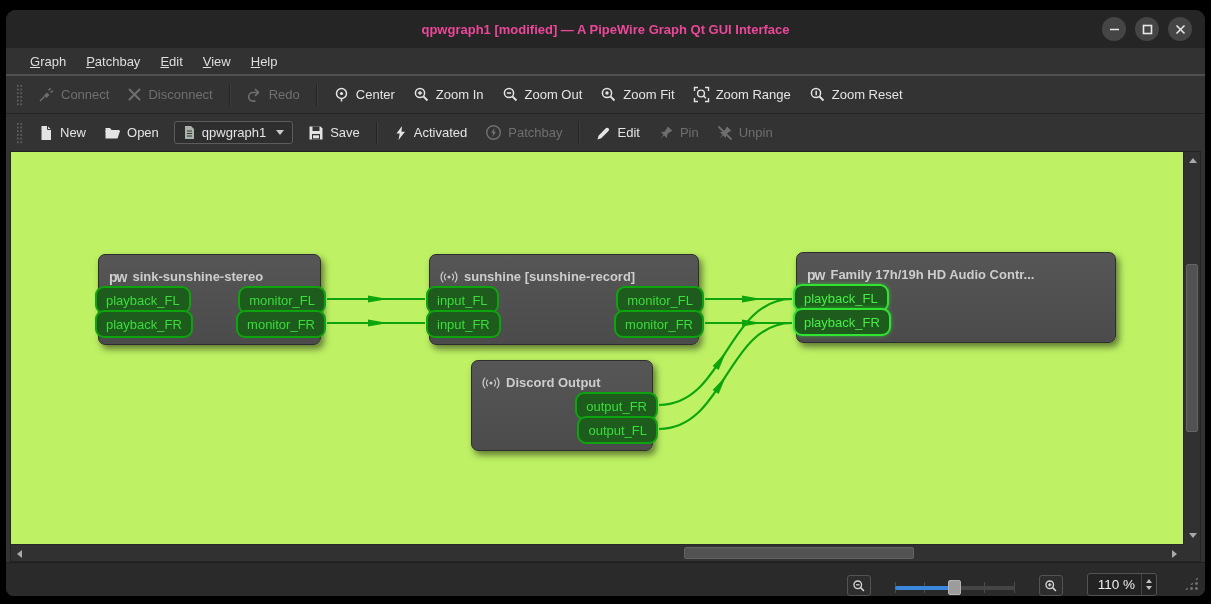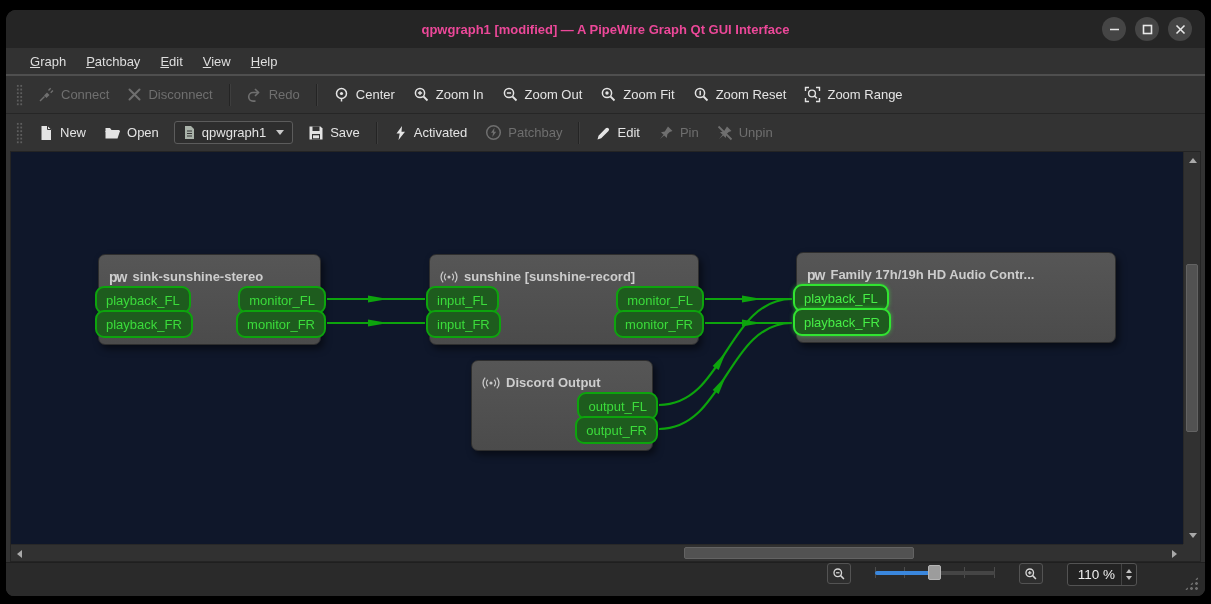--- a/index.html
+++ b/index.html
@@ -40,21 +40,21 @@
     box-shadow:1px 0 0 #3e3e3e; }
   .combo { display:flex; align-items:center; gap:6px; background:#2e2e2e;
     border:1px solid #5c5c5c; border-radius:3px; padding:3px 8px; margin:0 6px;
     color:#e4e4e4; }
   .combo-arrow { width:0; height:0; border-left:4px solid transparent;
     border-right:4px solid transparent; border-top:5px solid #c9c9c9; margin-left:4px; }
 
   
   .central { flex:1 1 auto; position:relative; padding:0 4px; background:#333; }
   .canvas-frame { position:relative; width:100%; height:100%;
-    border:1px solid #242424; background:#0f172a; overflow:hidden; }
+    border:1px solid #242424; background:#bef264; overflow:hidden; }
 
   .node { position:absolute; background:linear-gradient(#565656,#4b4b4b);
     border:1px solid #2e2e2e; border-radius:7px;
     box-shadow:3px 4px 7px rgba(0,0,0,.5); padding-bottom:7px; }
   .node-title { height:34px; padding:9px 10px 0 10px; display:flex; align-items:center;
     gap:6px; color:#cdcdcd; font-weight:bold; font-size:13px; white-space:nowrap;
     overflow:hidden; }
   .pw-glyph { font-weight:bold; font-size:14px; letter-spacing:-1px; color:#cdcdcd; }
   .port-row { display:flex; justify-content:space-between; height:22px;
     margin-bottom:2px; align-items:center; }
@@ -83,22 +83,22 @@
   .tri-left { width:0; height:0; border-top:4px solid transparent; border-bottom:4px solid transparent; border-right:5px solid #a9a9a9; }
   .tri-right { width:0; height:0; border-top:4px solid transparent; border-bottom:4px solid transparent; border-left:5px solid #a9a9a9; }
   .vthumb { position:absolute; left:2px; right:2px; top:112px; height:168px;
     background:#525252; border:1px solid #636363; border-radius:2px; }
   .hthumb { position:absolute; top:2px; bottom:2px; left:673px; width:230px;
     background:#525252; border:1px solid #636363; border-radius:2px; }
   .sb-corner { position:absolute; right:0; bottom:0; width:17px; height:17px; background:#313131; }
 
   
   .statusbar { flex:0 0 34px; background:#2a2a2a; border-top:1px solid #1f1f1f;
-    display:flex; align-items:flex-start; justify-content:flex-end; gap:24px;
-    padding-right:68px; position:relative; }
+    display:flex; align-items:flex-end; justify-content:flex-end; gap:24px;
+    padding-right:48px; position:relative; }
   .zbtn { width:24px; height:21px; border:1px solid #535353; border-radius:3px;
     background:#2e2e2e; display:flex; align-items:center; justify-content:center; }
   .slider { position:relative; width:120px; height:18px; }
   .groove { position:absolute; left:0; right:0; top:8px; height:4px;
     background:#454545; border-radius:2px; }
   .groove-fill { position:absolute; left:0; top:8px; height:4px; width:58px;
     background:#3a87dd; border-radius:2px; }
   .tick { position:absolute; top:4px; width:1px; height:11px; background:#4c4c4c; }
   .shandle { position:absolute; left:53px; top:2px; width:13px; height:15px;
     background:#9c9c9c; border:1px solid #b4b4b4; border-radius:2px; }
@@ -200,33 +200,33 @@
     <div class="tbtn">
       <svg width="17" height="17" viewBox="0 0 17 17">
           <circle cx="7" cy="7" r="4.6" stroke="currentColor" stroke-width="1.5" fill="none"></circle>
           <line x1="10.5" y1="10.5" x2="14.5" y2="14.5" stroke="currentColor" stroke-width="1.8"></line>
           <circle cx="7" cy="7" r="1.7" fill="currentColor"></circle>
         </svg>
       <span>Zoom Fit</span>
     </div>
     <div class="tbtn">
       <svg width="17" height="17" viewBox="0 0 17 17">
+          <path d="M1.5 5 V1.5 H5 M12 1.5 H15.5 V5 M15.5 12 V15.5 H12 M5 15.5 H1.5 V12" stroke="currentColor" stroke-width="1.4" fill="none"></path>
+          <circle cx="8" cy="7.5" r="3.4" stroke="currentColor" stroke-width="1.4" fill="none"></circle>
+          <line x1="10.5" y1="10" x2="12.8" y2="12.3" stroke="currentColor" stroke-width="1.6"></line>
+        </svg>
+      <span>Zoom Range</span>
+    </div>
+    <div class="tbtn">
+      <svg width="17" height="17" viewBox="0 0 17 17">
           <circle cx="7" cy="7" r="4.6" stroke="currentColor" stroke-width="1.5" fill="none"></circle>
           <line x1="10.5" y1="10.5" x2="14.5" y2="14.5" stroke="currentColor" stroke-width="1.8"></line>
           <line x1="7.2" y1="4.8" x2="7.2" y2="9.2" stroke="currentColor" stroke-width="1.5"></line>
         </svg>
       <span>Zoom Reset</span>
-    </div>
-    <div class="tbtn">
-      <svg width="17" height="17" viewBox="0 0 17 17">
-          <path d="M1.5 5 V1.5 H5 M12 1.5 H15.5 V5 M15.5 12 V15.5 H12 M5 15.5 H1.5 V12" stroke="currentColor" stroke-width="1.4" fill="none"></path>
-          <circle cx="8" cy="7.5" r="3.4" stroke="currentColor" stroke-width="1.4" fill="none"></circle>
-          <line x1="10.5" y1="10" x2="12.8" y2="12.3" stroke="currentColor" stroke-width="1.6"></line>
-        </svg>
-      <span>Zoom Range</span>
     </div>
   </div>
   <div class="tb-divider"></div>
 
   <div class="toolbar">
     <div class="handle"></div>
     <div class="tbtn">
       <svg width="16" height="16" viewBox="0 0 16 16">
           <path d="M3.5 1 h6 l3.5 3.5 v10.5 h-9.5 z" fill="currentColor"></path>
           <path d="M9.5 1 v3.5 h3.5" stroke="#333" stroke-width="1" fill="none"></path>
@@ -344,24 +344,24 @@
 
       <div class="node" style="left:460px; top:208px; width:182px;">
         <div class="node-title">
           <svg width="18" height="14" viewBox="0 0 18 14">
               <circle cx="9" cy="7" r="1.6" fill="#c8c8c8"></circle>
               <path d="M5.8 3.8 a4.6 4.6 0 0 0 0 6.4 M3.2 1.6 a7.8 7.8 0 0 0 0 10.8 M12.2 3.8 a4.6 4.6 0 0 1 0 6.4 M14.8 1.6 a7.8 7.8 0 0 1 0 10.8" stroke="#c8c8c8" stroke-width="1.3" fill="none"></path>
             </svg>
           <span>Discord Output</span>
         </div>
         <div class="port-row only-right">
+          <div class="port out">output_FR</div>
+        </div>
+        <div class="port-row only-right">
           <div class="port out">output_FL</div>
-        </div>
-        <div class="port-row only-right">
-          <div class="port out">output_FR</div>
         </div>
       </div>
 
       <svg class="wires" width="1180" height="400">
         <path d="M316 147 L414 147"></path>
         <polygon points="357,143.4 377,147 357,150.6"></polygon>
         <path d="M316 171 L414 171"></path>
         <polygon points="357,167.4 377,171 357,174.6"></polygon>
         <path d="M694 147 L781 147"></path>
         <polygon points="731,143.4 751,147 731,150.6"></polygon>

